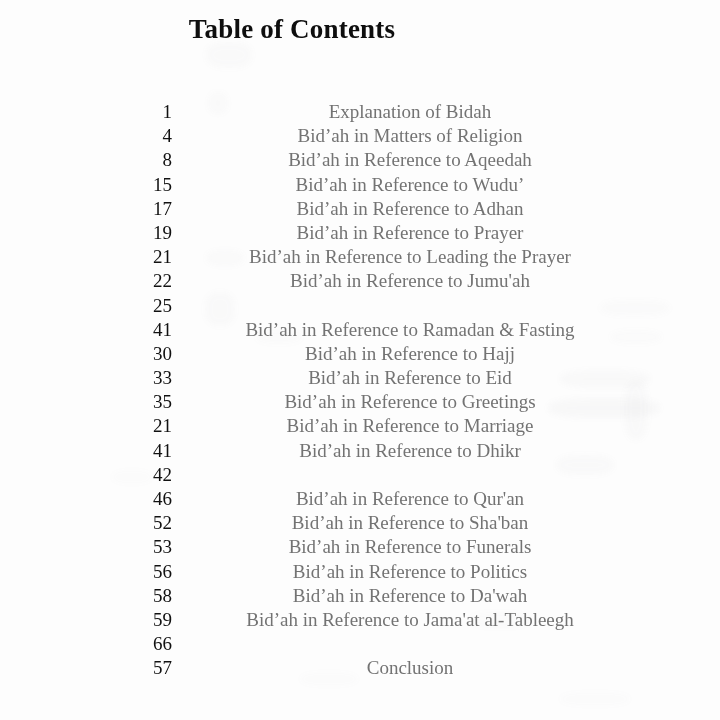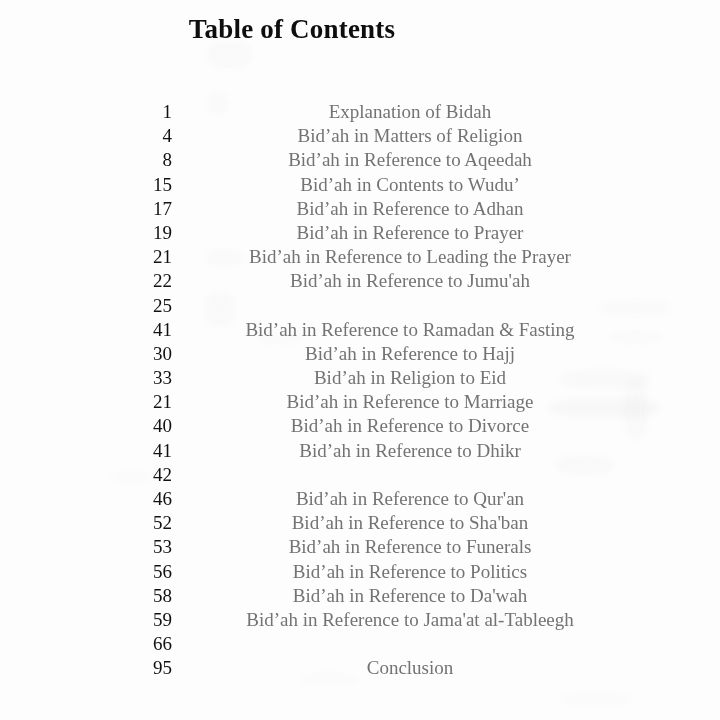--- a/index.html
+++ b/index.html
@@ -130,21 +130,21 @@
       <div class="toc-row">
         <span class="toc-page-number">4</span>
         <span class="toc-entry-title">Bid’ah in Matters of Religion</span>
       </div>
       <div class="toc-row">
         <span class="toc-page-number">8</span>
         <span class="toc-entry-title">Bid’ah in Reference to Aqeedah</span>
       </div>
       <div class="toc-row">
         <span class="toc-page-number">15</span>
-        <span class="toc-entry-title">Bid’ah in Contents to Wudu’</span>
+        <span class="toc-entry-title">Bid’ah in Reference to Wudu’</span>
       </div>
       <div class="toc-row">
         <span class="toc-page-number">17</span>
         <span class="toc-entry-title">Bid’ah in Reference to Adhan</span>
       </div>
       <div class="toc-row">
         <span class="toc-page-number">19</span>
         <span class="toc-entry-title">Bid’ah in Reference to Prayer</span>
       </div>
       <div class="toc-row">
@@ -161,31 +161,31 @@
       <div class="toc-row">
         <span class="toc-page-number">41</span>
         <span class="toc-entry-title">Bid’ah in Reference to Ramadan &amp; Fasting</span>
       </div>
       <div class="toc-row">
         <span class="toc-page-number">30</span>
         <span class="toc-entry-title">Bid’ah in Reference to Hajj</span>
       </div>
       <div class="toc-row">
         <span class="toc-page-number">33</span>
-        <span class="toc-entry-title">Bid’ah in Religion to Eid</span>
+        <span class="toc-entry-title">Bid’ah in Reference to Eid</span>
+      </div>
+      <div class="toc-row">
+        <span class="toc-page-number">35</span>
+        <span class="toc-entry-title">Bid’ah in Reference to Greetings</span>
       </div>
       <div class="toc-row">
         <span class="toc-page-number">21</span>
         <span class="toc-entry-title">Bid’ah in Reference to Marriage</span>
       </div>
       <div class="toc-row">
-        <span class="toc-page-number">40</span>
-        <span class="toc-entry-title">Bid’ah in Reference to Divorce</span>
-      </div>
-      <div class="toc-row">
         <span class="toc-page-number">41</span>
         <span class="toc-entry-title">Bid’ah in Reference to Dhikr</span>
       </div>
       <div class="toc-row">
         <span class="toc-page-number">42</span>
       </div>
       <div class="toc-row">
         <span class="toc-page-number">46</span>
         <span class="toc-entry-title">Bid’ah in Reference to Qur'an</span>
       </div>
@@ -206,18 +206,18 @@
         <span class="toc-entry-title">Bid’ah in Reference to Da'wah</span>
       </div>
       <div class="toc-row">
         <span class="toc-page-number">59</span>
         <span class="toc-entry-title">Bid’ah in Reference to Jama'at al-Tableegh</span>
       </div>
       <div class="toc-row">
         <span class="toc-page-number">66</span>
       </div>
       <div class="toc-row">
-        <span class="toc-page-number">95</span>
+        <span class="toc-page-number">57</span>
         <span class="toc-entry-title">Conclusion</span>
       </div>
     </div>
 
 </div>
 
 </body></html>

